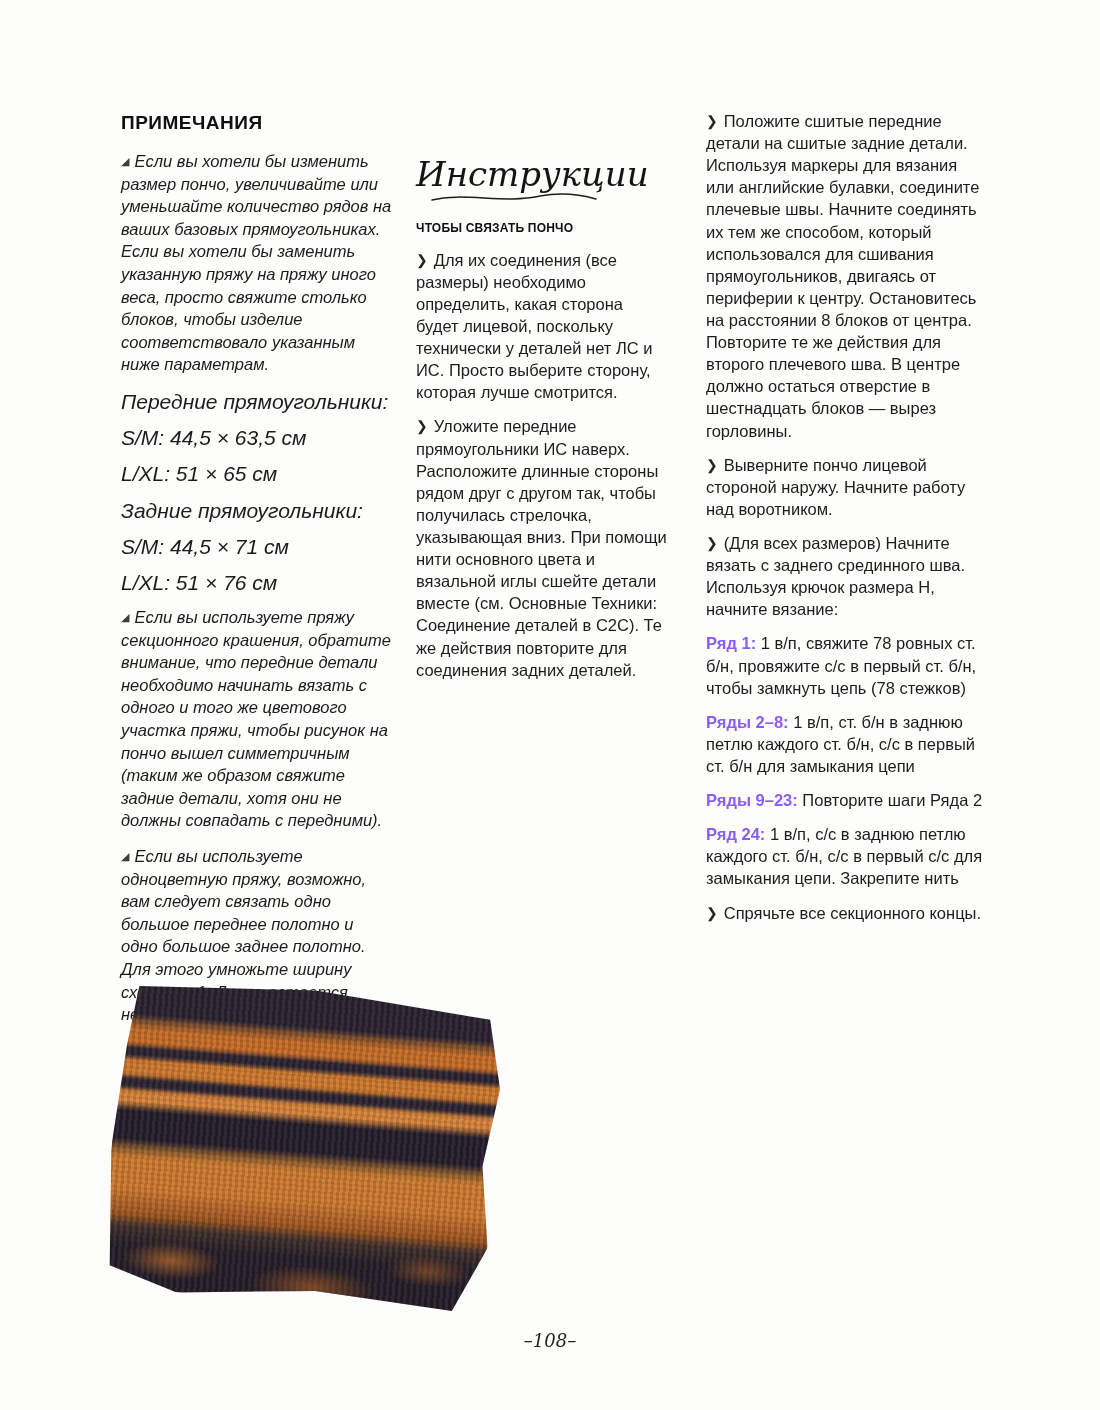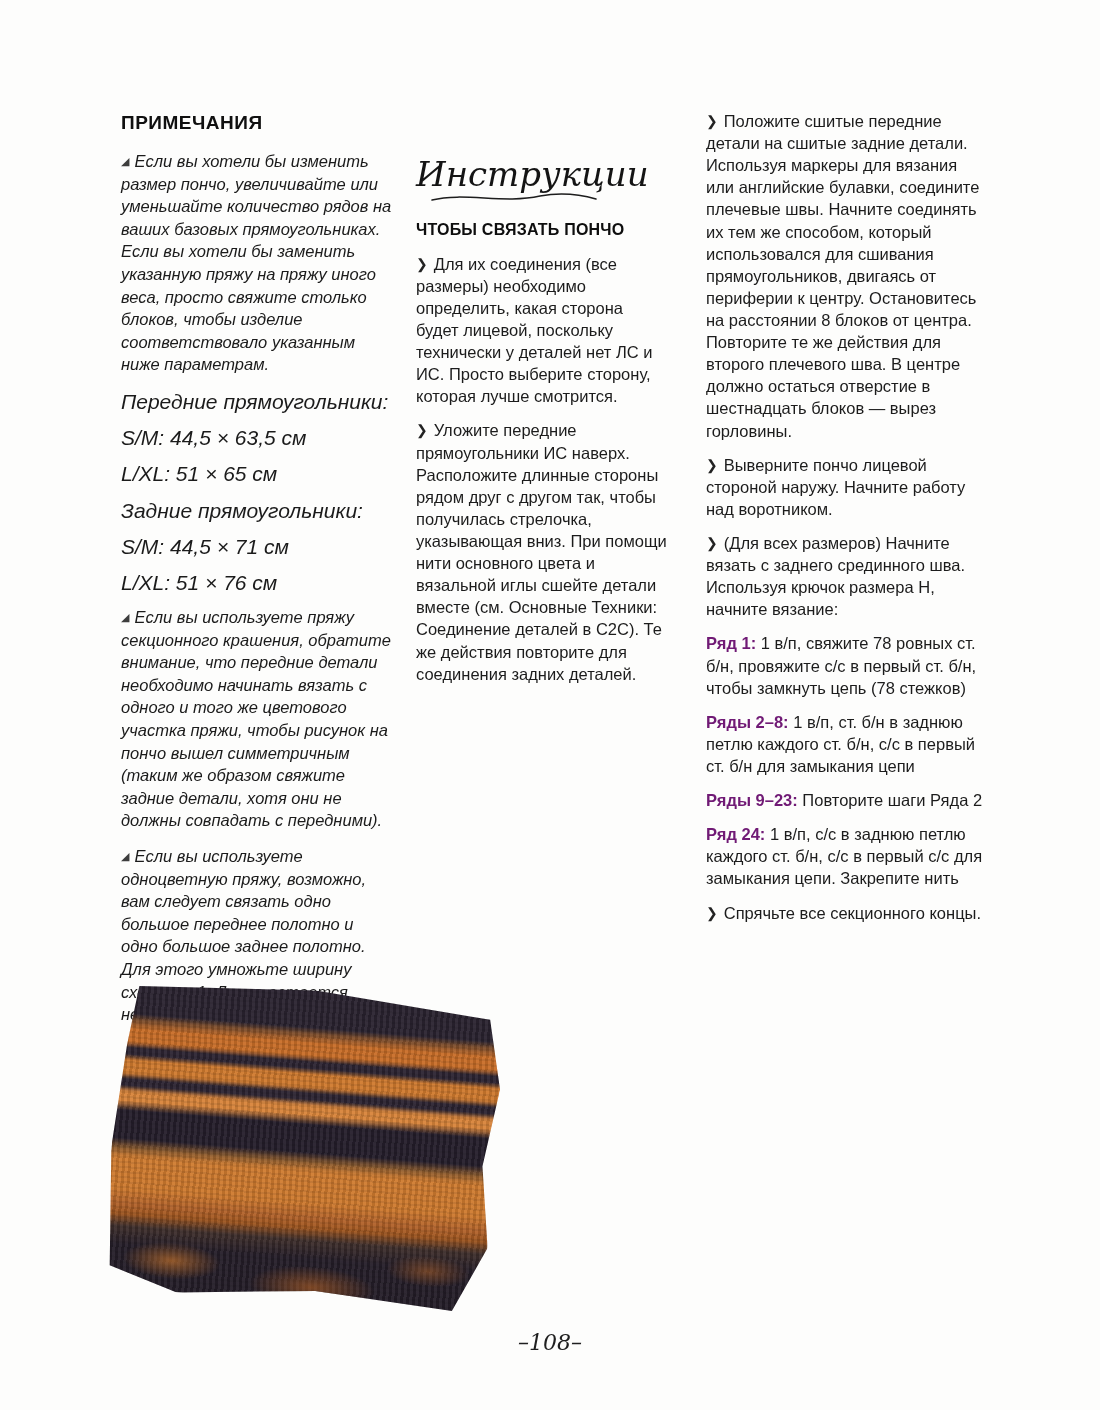--- a/index.html
+++ b/index.html
@@ -34,29 +34,29 @@
   }
 
   .script-title {
     font-family:"DejaVu Serif","Liberation Serif",serif;
     font-style:italic; font-size:34px; color:#141414;
     line-height:1.05;
   }
   .flourish { display:block; margin:-4px 0 0 14px; }
 
   .subhead {
-    font-size:16px; font-weight:700; letter-spacing:.2px;
+    font-size:12px; font-weight:700; letter-spacing:.2px;
     color:#0e0e0e; margin:16px 0 14px 0;
   }
 
   .inst {
     font-size:16.5px; line-height:1.34; margin-bottom:12px;
     color:#1c1c1c;
   }
-  .inst strong { font-weight:700; color:#701a75; }
+  .inst strong { font-weight:700; color:#8b5cf6; }
   .arrow {
     font-weight:700; font-size:14px; margin-right:6px;
     color:#222; position:relative; top:-1px;
   }
 
   .photo-wrap { position:absolute; left:92px; top:985px; width:420px; height:345px; }
   .photo {
     position:absolute; left:20px; top:5px; width:383px; height:312px;
     transform:rotate(4.5deg); transform-origin:50% 50%;
     clip-path:polygon(4% 3%, 50% 0%, 96% 5%, 100% 27%, 97% 52%, 100% 78%, 92% 99%, 56% 96%, 20% 100%, 2% 93%, 0% 55%, 2% 22%);
@@ -78,21 +78,21 @@
         #8a5a2e 55%,
         #d07c30 58%, #cf7a2e 68%,
         #b2622a 73%, #a0561f 76%,
         #41302c 80%,
         #251e29 86%, #241d28 100%);
   }
 
   .pageno {
     position:absolute; left:0; right:0; top:1330px; text-align:center;
     font-family:"DejaVu Serif","Liberation Serif",serif;
-    font-style:italic; font-size:22px; color:#1f1f1f;
+    font-style:italic; font-size:18px; color:#1f1f1f;
   }
 </style>
 </head>
 <body>
 
 <div class="page">
 
   <section class="col col-left">
     <h2 class="notes-heading">ПРИМЕЧАНИЯ</h2>
 

